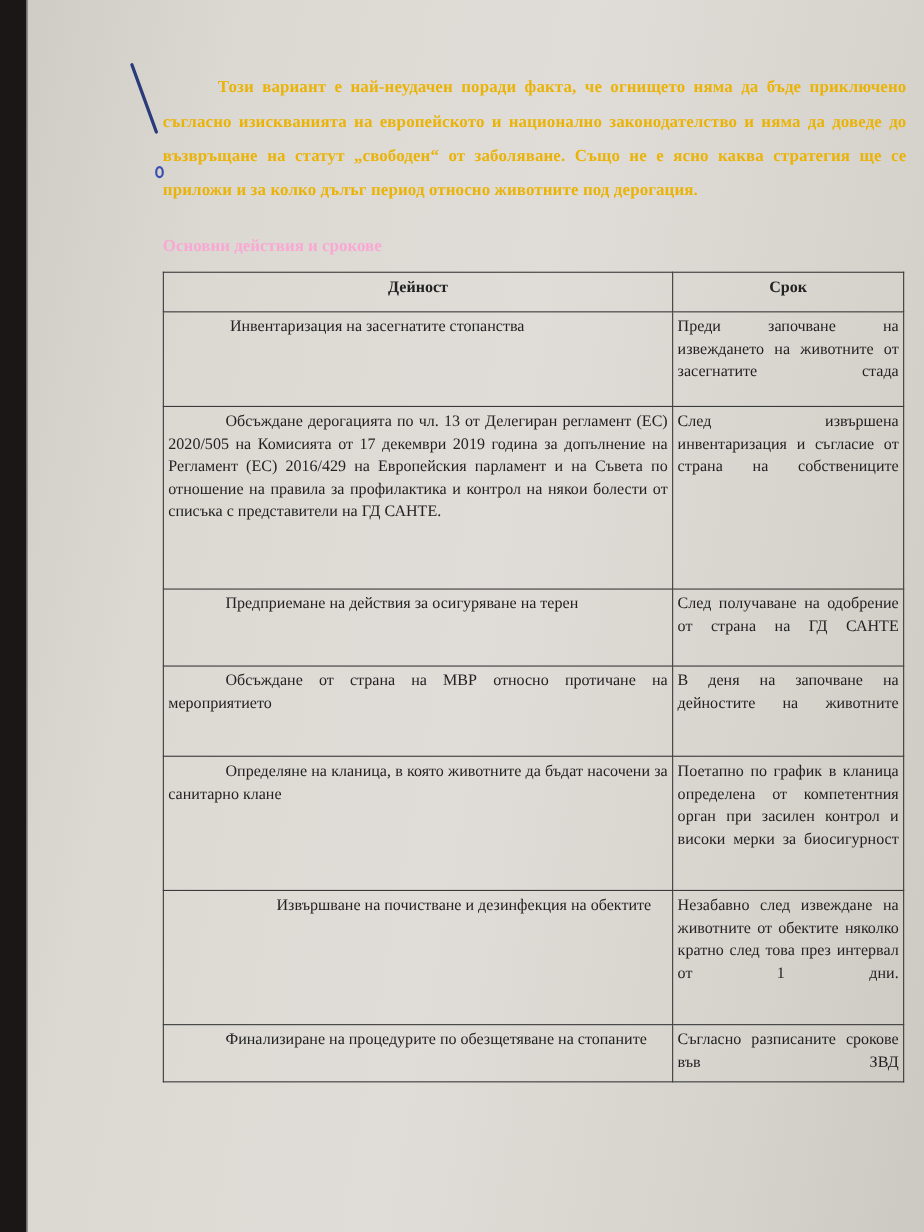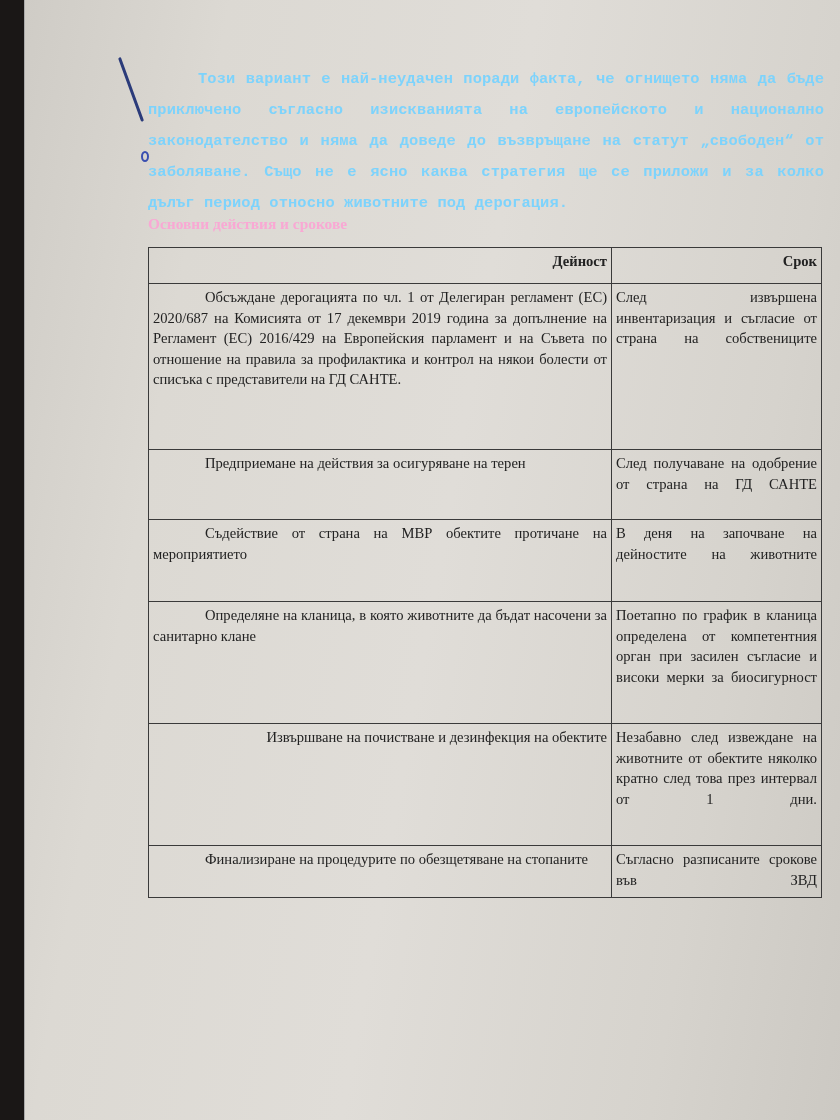--- a/index.html
+++ b/index.html
@@ -17,39 +17,39 @@
   .pen-stroke {
     position:absolute; left:93px; top:58px; width:3px; height:68px;
     background:#2b3b7a; transform:rotate(-20deg); transform-origin:top left; border-radius:2px;
   }
   .pen-mark {
     position:absolute; left:116px; top:151px; width:8px; height:11px;
     border:2px solid #3a4fb0; border-radius:50%; box-sizing:border-box;
   }
   .para {
     position:absolute; left:148px; top:64px; width:676px;
-    font-weight:bold; font-size:15.4px; line-height:31px; color:#7dd3fc;
-    text-align:justify; text-indent:50px; letter-spacing:0.1px;font-family:Liberation Mono, monospace;
+    font-weight:bold; font-size:15.4px; line-height:31px; color:#eab308;
+    text-align:justify; text-indent:50px; letter-spacing:0.1px;
   }
   .heading {
     position:absolute; left:148px; top:215px;
     font-weight:bold; font-size:15.4px; color:#f9a8d4;
   }
   table.plan {
     position:absolute; left:148px; top:247px; width:674px;
     border-collapse:collapse; font-size:14.6px; color:#222; line-height:20.5px;
   }
   table.plan td, table.plan th {
     border:1.3px solid #3a3a3a; vertical-align:top; padding:3px 4px 4px 4px;
   }
-  table.plan th { font-weight:bold; text-align:right; }
+  table.plan th { font-weight:bold; text-align:center; }
   th.c1 { width:454px; padding-left:56px; height:28px; }
   th.c2 { padding-left:58px; padding-top:10px; }
   td.act { text-align:justify; text-indent:52px; }
-  td.act.right { text-align:right; text-indent:0; padding-right:4px;margin-left:21px; }
+  td.act.right { text-align:right; text-indent:0; padding-right:19px;margin-left:21px; }
   td.due { text-align:justify; text-align-last:justify; padding-right:8px; }
 </style>
 </head>
 <body>
 
 <div class="page">
   <div class="pen-stroke"></div>
   <div class="pen-mark"></div>
 </div>
 
@@ -57,35 +57,39 @@
 <div class="heading">Основни действия и срокове</div>
 
 <table class="plan">
   <thead>
     <tr>
       <th class="c1">Дейност</th>
       <th class="c2">Срок</th>
     </tr>
   </thead>
   <tbody>
+    <tr style="height:86px">
+      <td class="act" style="text-indent:56px">Инвентаризация на засегнатите стопанства</td>
+      <td class="due">Преди започване на извеждането на животните от засегнатите стада</td>
+    </tr>
     <tr style="height:166px">
-      <td class="act">Обсъждане дерогацията по чл. 1 от Делегиран регламент (ЕС) 2020/687 на Комисията от 17 декември 2019 година за допълнение на Регламент (ЕС) 2016/429 на Европейския парламент и на Съвета по отношение на правила за профилактика и контрол на някои болести от списъка с представители на ГД САНТЕ.</td>
+      <td class="act">Обсъждане дерогацията по чл. 13 от Делегиран регламент (ЕС) 2020/505 на Комисията от 17 декември 2019 година за допълнение на Регламент (ЕС) 2016/429 на Европейския парламент и на Съвета по отношение на правила за профилактика и контрол на някои болести от списъка с представители на ГД САНТЕ.</td>
       <td class="due">След извършена инвентаризация и съгласие от страна на собствениците</td>
     </tr>
     <tr style="height:70px">
       <td class="act">Предприемане на действия за осигуряване на терен</td>
       <td class="due">След получаване на одобрение от страна на ГД САНТЕ</td>
     </tr>
     <tr style="height:82px">
-      <td class="act">Съдействие от страна на МВР обектите протичане на мероприятието</td>
+      <td class="act">Обсъждане от страна на МВР относно протичане на мероприятието</td>
       <td class="due">В деня на започване на дейностите на животните</td>
     </tr>
     <tr style="height:122px">
       <td class="act">Определяне на кланица, в която животните да бъдат насочени за санитарно клане</td>
-      <td class="due">Поетапно по график в кланица определена от компетентния орган при засилен съгласие и високи мерки за биосигурност</td>
+      <td class="due">Поетапно по график в кланица определена от компетентния орган при засилен контрол и високи мерки за биосигурност</td>
     </tr>
     <tr style="height:122px">
       <td class="act right">Извършване на почистване и дезинфекция на обектите</td>
       <td class="due">Незабавно след извеждане на животните от обектите няколко кратно след това през интервал от 1 дни.</td>
     </tr>
     <tr style="height:52px">
       <td class="act">Финализиране на процедурите по обезщетяване на стопаните</td>
       <td class="due">Съгласно разписаните срокове във ЗВД</td>
     </tr>
   </tbody>

